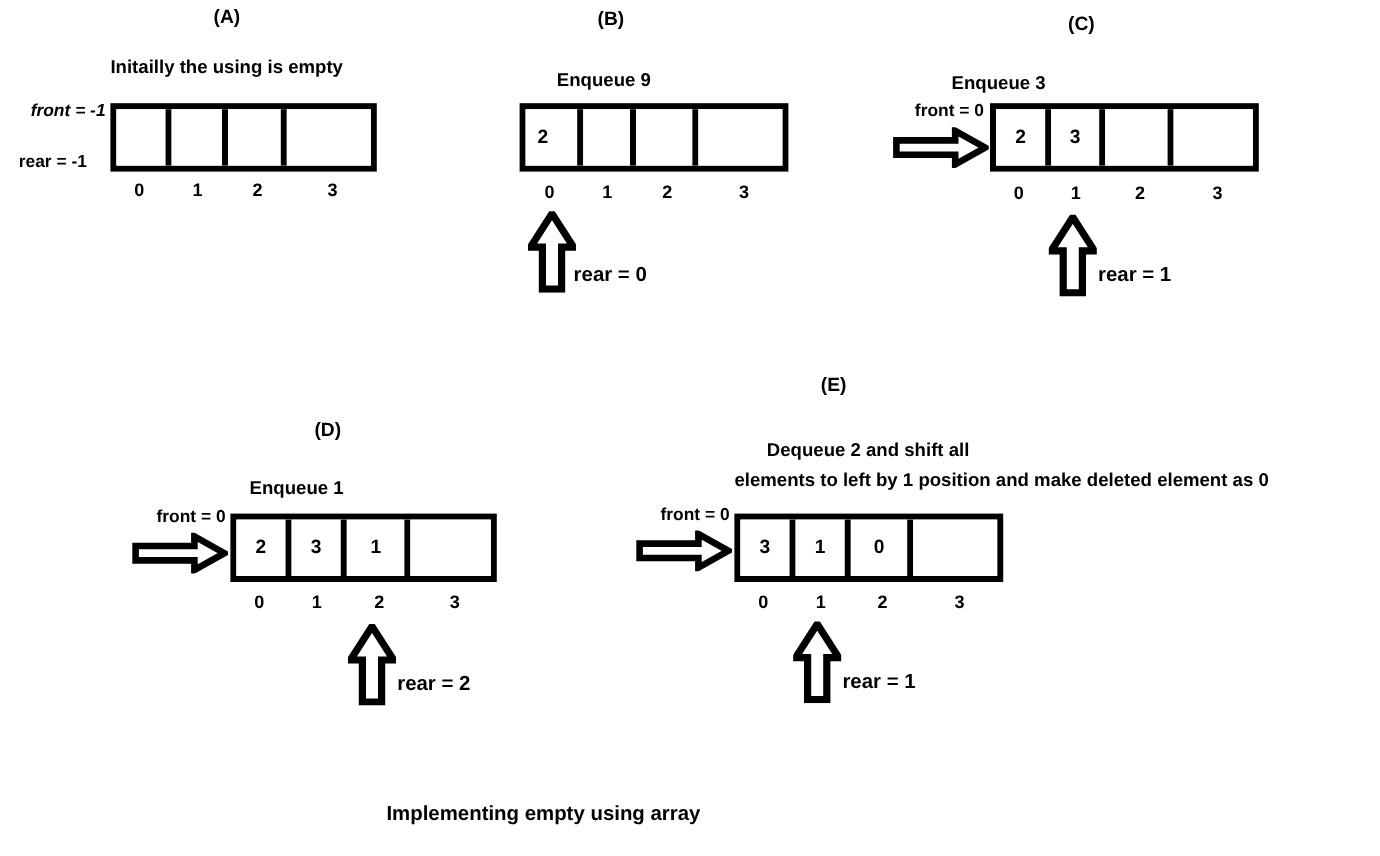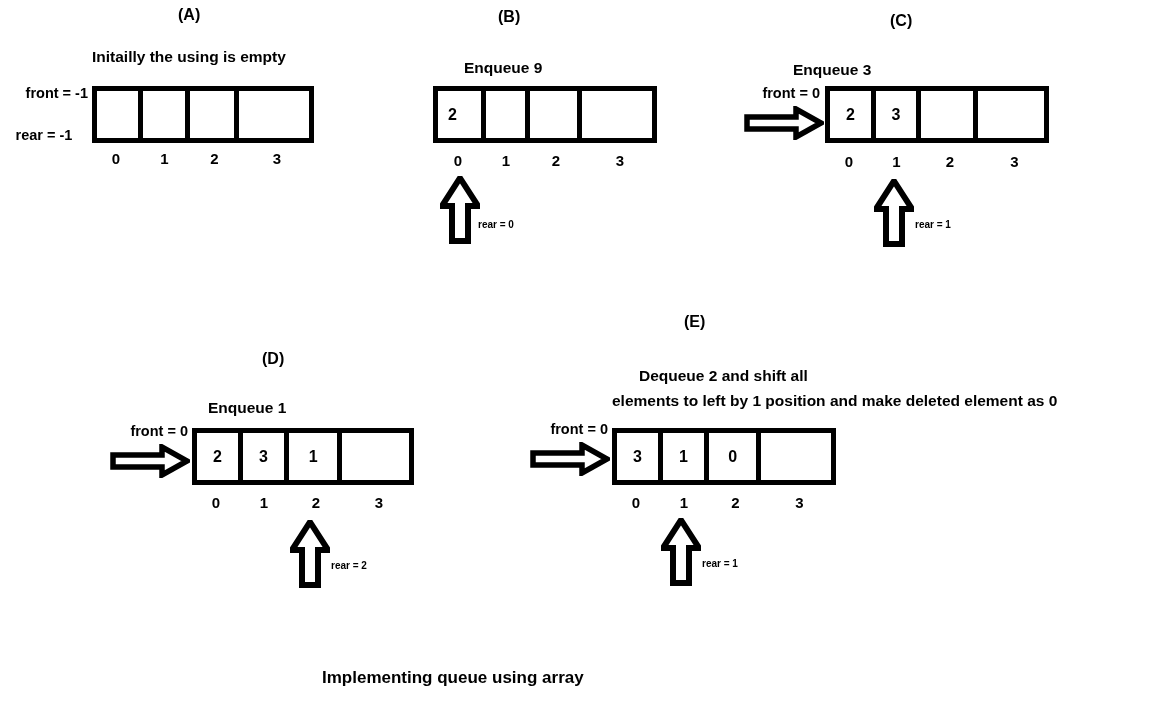--- a/index.html
+++ b/index.html
@@ -32,21 +32,21 @@
   .side-label {
     position: absolute;
     font-weight: bold;
     font-size: 14.5px;
     white-space: nowrap;
     text-align: right;
   }
   .rear-label {
     position: absolute;
     font-weight: bold;
-    font-size: 10px;
+    font-size: 17px;
     white-space: nowrap;
   }
   
   .array {
     position: absolute;
     display: flex;
     border: 5px solid #000;
     box-sizing: border-box;
     background: #fff;
   }
@@ -81,21 +81,21 @@
     white-space: nowrap;
   }
 </style>
 </head>
 <body>
 
 <div class="panel">
   <div class="panel-letter" style="left:178px; top:6px;">(A)</div>
   <div class="panel-title" style="left:92px; top:48px;">Initailly the using is empty</div>
 
-  <div class="side-label" style="left:0px; top:85px; width:88px;">front = -1</div>
+  <div class="side-label" style="left:0px; top:85px; width:88px;font-style:italic;">front = -1</div>
   <div class="side-label" style="left:0px; top:127px; width:88px;text-align:center;">rear = -1</div>
 
   <div class="array" style="left:92px; top:86px; width:222px; height:57px;">
     <div class="cell" style="width:48px;"></div>
     <div class="cell" style="width:49px;"></div>
     <div class="cell" style="width:51px;"></div>
     <div class="cell" style="width:74px;"></div>
   </div>
 
   <div class="indexes" style="left:92px; top:150px; width:222px;">
@@ -214,13 +214,13 @@
     <div class="idx" style="width:55px;">2</div>
     <div class="idx" style="width:73px;">3</div>
   </div>
 
   <svg class="arrow-up" style="left:661px; top:518px;" width="40" height="68" viewBox="0 0 40 68">
     <polygon points="20,2 38,30 28,30 28,65 12,65 12,30 2,30" fill="#ffffff" stroke="#000000" stroke-width="6" stroke-linejoin="miter"></polygon>
   </svg>
   <div class="rear-label" style="left:702px; top:558px;">rear = 1</div>
 </div>
 
-<div class="caption" style="left:322px; top:668px;">Implementing queue using array</div>
+<div class="caption" style="left:322px; top:668px;">Implementing empty using array</div>
 
 </body></html>

